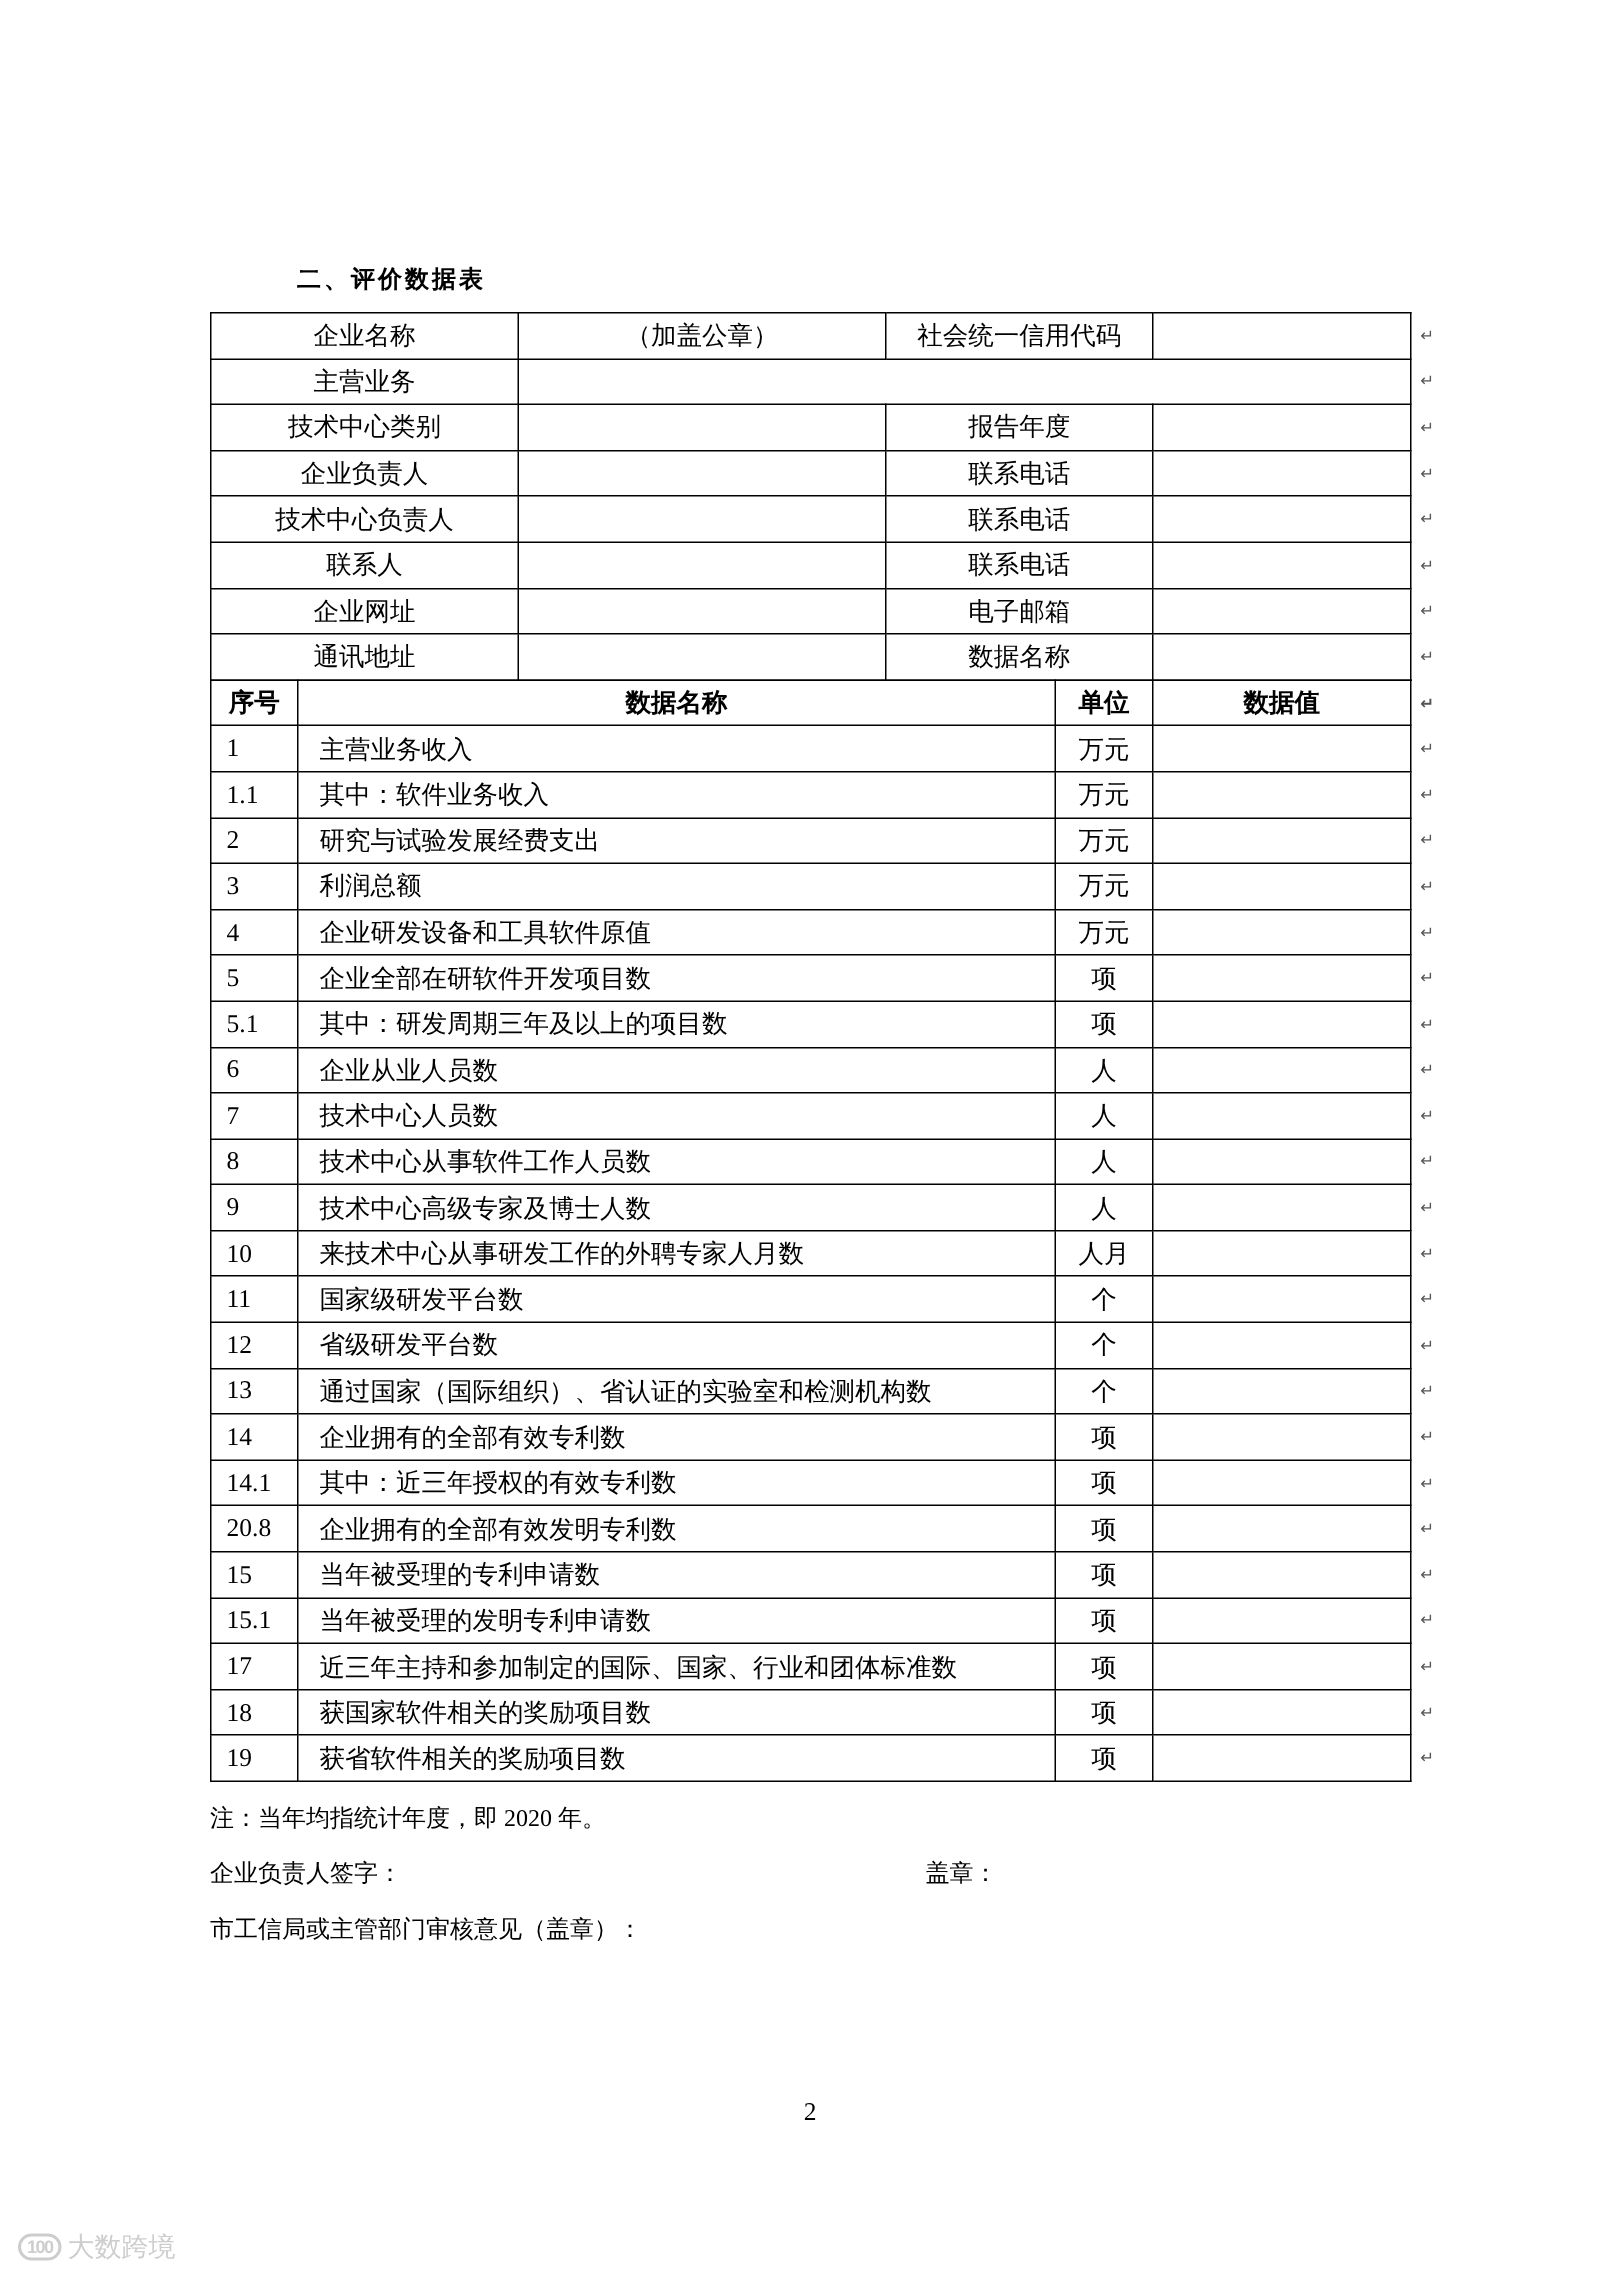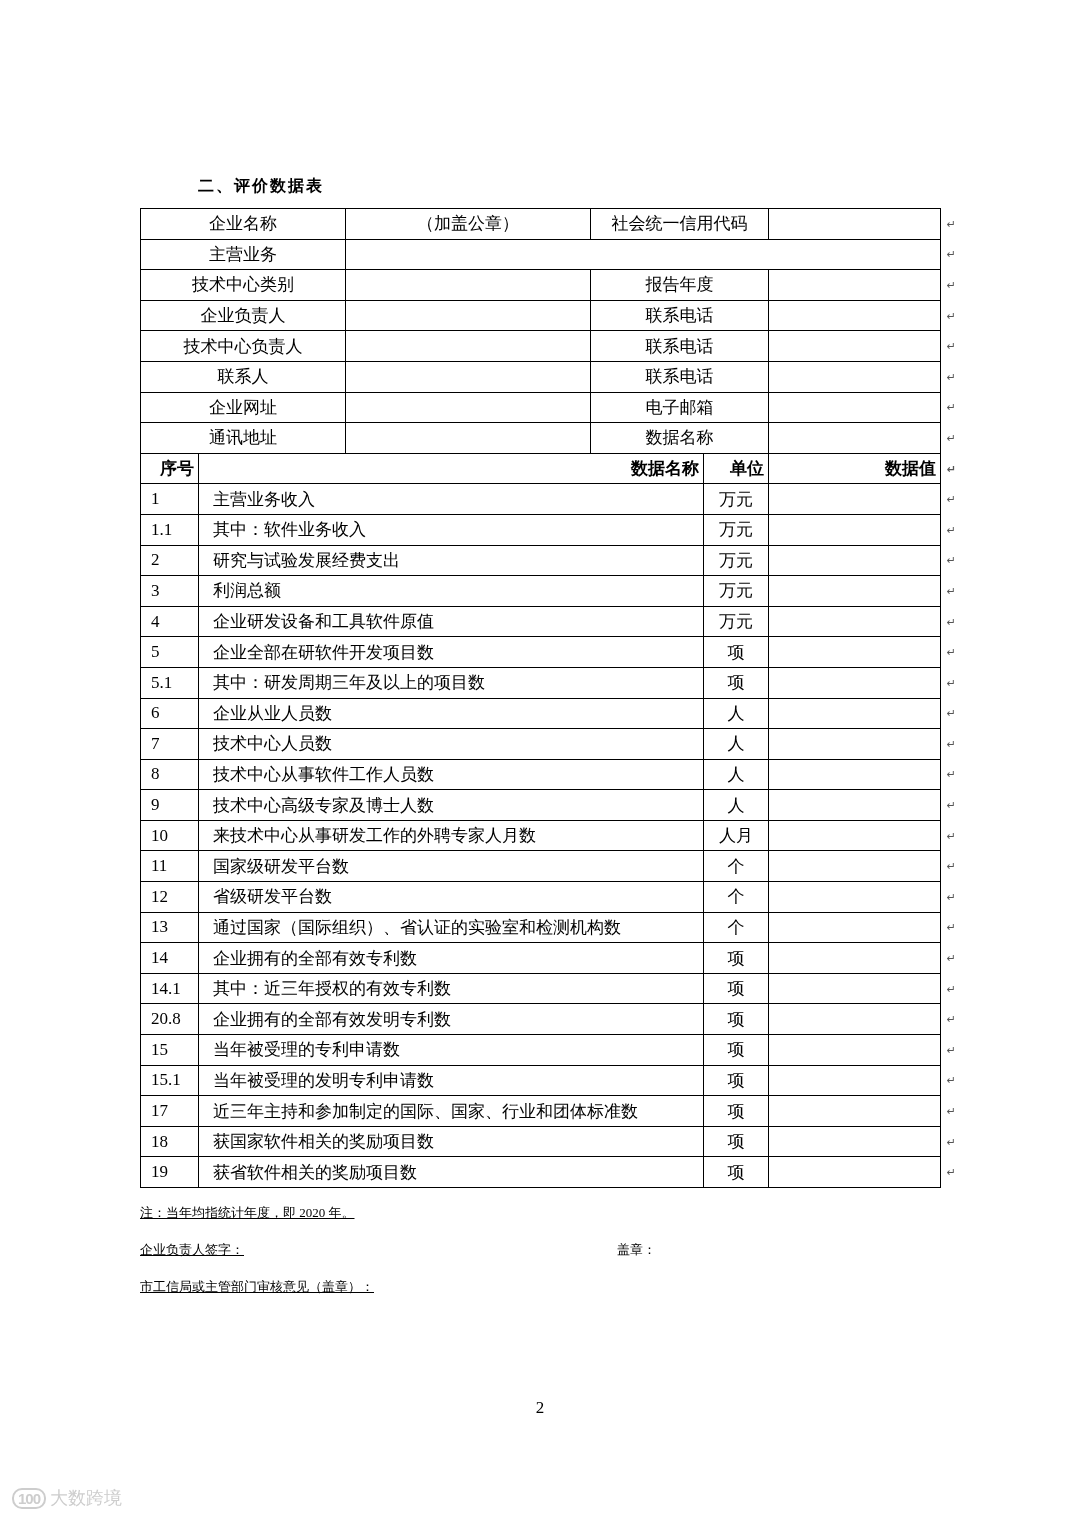--- a/index.html
+++ b/index.html
@@ -34,39 +34,38 @@
   td,th{
     border:1px solid #000;
     height:29.6px;
     padding:0 4px;
     font-size:17px;
     font-weight:normal;
     position:relative;
     overflow:visible;
     white-space:nowrap;
   }
-  th{font-weight:bold;text-align:right;}
+  th{font-weight:bold;text-align:center;}
   td.center{text-align:center;}
   td.name-cell{text-align:left;padding-left:14px;}
   td.no-cell{text-align:left;padding-left:10px;}
   .pmark{
     position:absolute;
     right:-16px;
     top:50%;
     transform:translateY(-50%);
     font-size:11px;
     color:#555;
     font-family:"DejaVu Sans",sans-serif;
     line-height:1;
   }
   .footer-line{
-    font-size:13px;
+    font-size:16px;
     line-height:22px;
     position:relative;
-    text-decoration:underline;
   }
   .note-line{margin-top:14px;}
   .sign-line{margin-top:15px;}
   .review-line{margin-top:15px;}
   .seal-label{position:absolute;left:477px;top:0;}
   .page-number{
     position:absolute;
     top:1398px;
     left:0;
     width:100%;
@@ -79,21 +78,21 @@
     top:1486px;
     color:#cdcdcd;
     font-size:18px;
     font-family:"Liberation Sans","DejaVu Sans",sans-serif;
     display:flex;
     align-items:center;
     gap:4px;
   }
   .wm-logo{
     font-weight:bold;
-    font-size:15px;
+    font-size:12px;
     border:2px solid #cdcdcd;
     border-radius:10px;
     padding:0 4px;
     letter-spacing:-1px;
   }
 </style>
 </head>
 <body>
 
 <div class="page">

